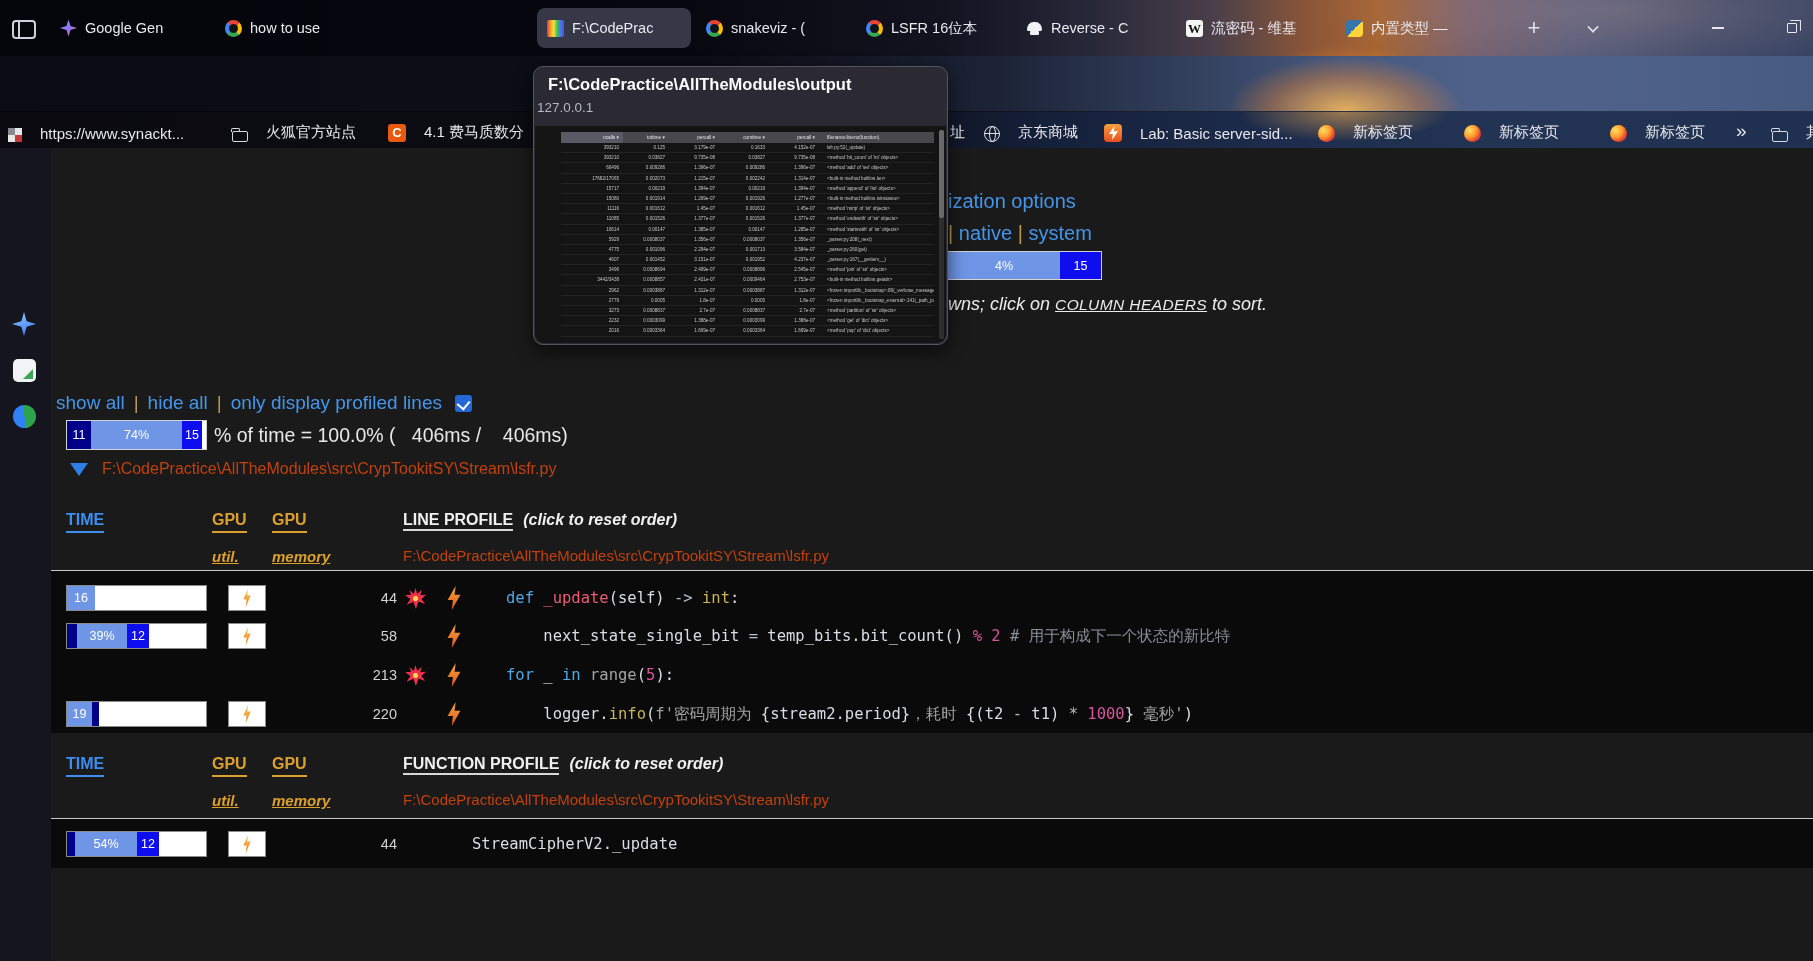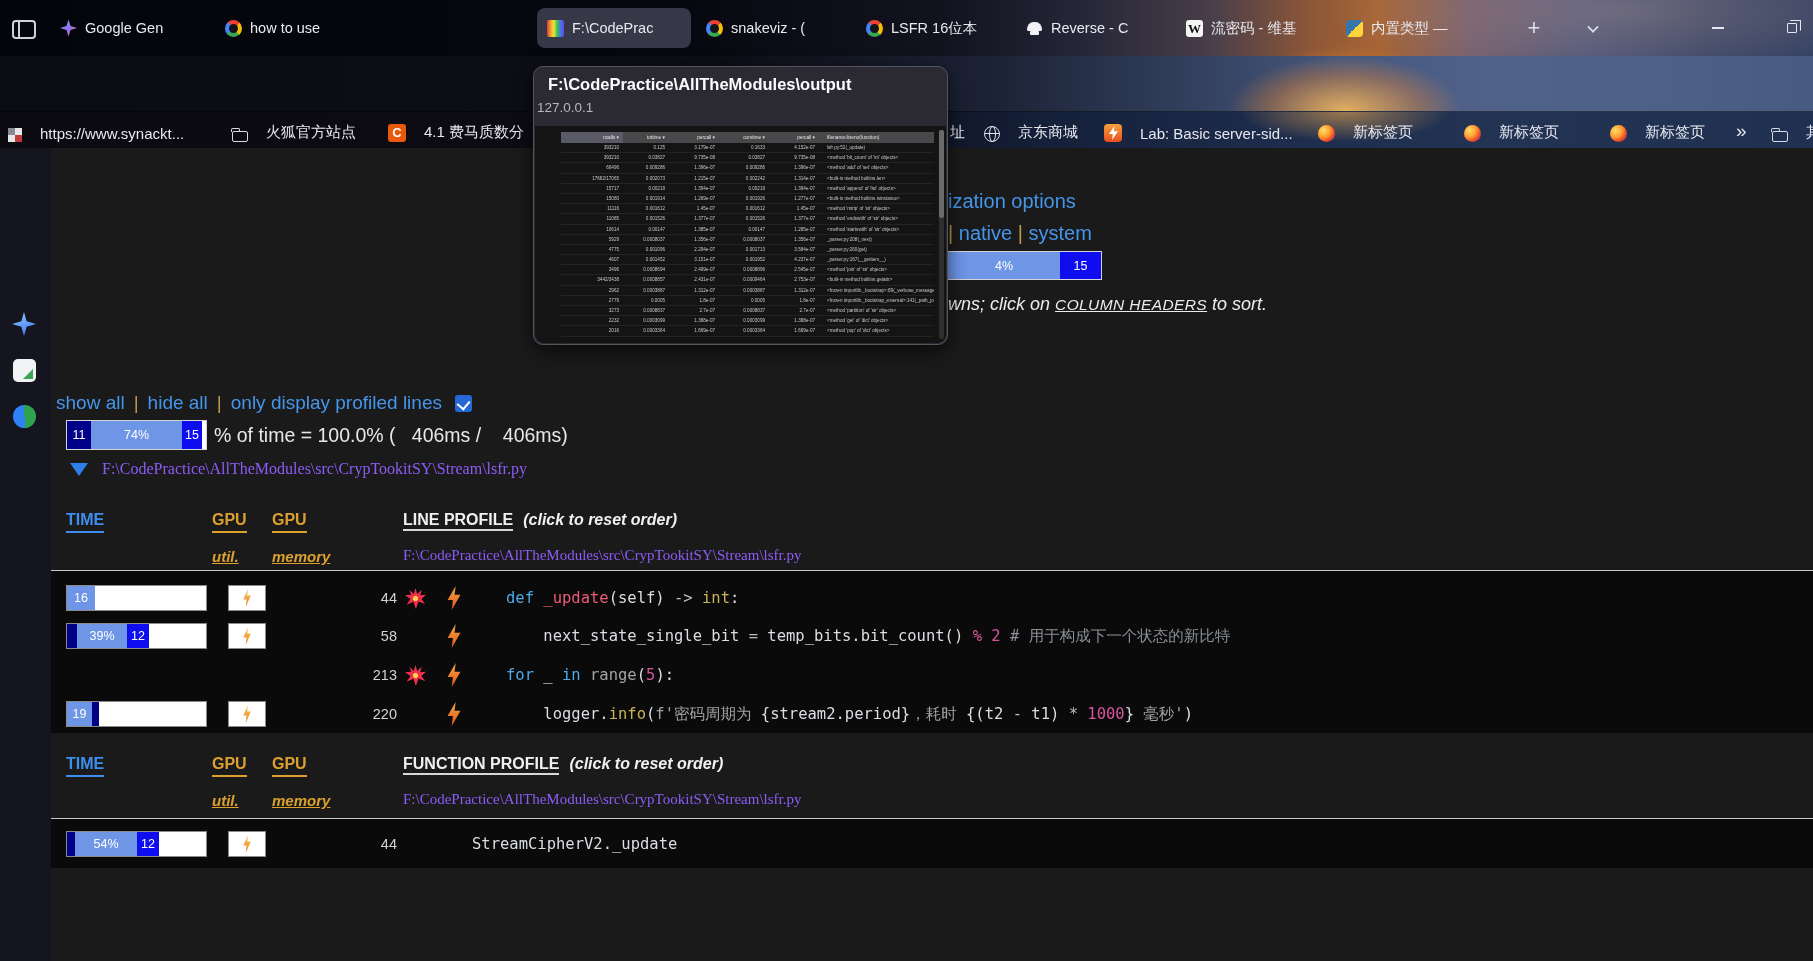--- a/index.html
+++ b/index.html
@@ -116,21 +116,21 @@
   .topbar { position:absolute; left:948px; top:251px; width:154px; height:29px; border-left:none; }
   .sorthint { position:absolute; left:948px; top:294px; font-style:italic; color:#ececec; font-size:18px; }
   .sorthint u { font-size:15.5px; letter-spacing:.4px; }
   .controls { position:absolute; left:56px; top:392px; font-size:19px; display:flex; gap:9px; align-items:center; }
   .checkbox { width:17px; height:17px; background:#2468d8; border-radius:3px; position:relative; margin-left:4px; }
   .checkbox::after { content:""; position:absolute; left:4px; top:3px; width:7px; height:9px; border:solid #fff; border-width:0 2.2px 2.2px 0; transform:rotate(40deg); }
   .sumbar { position:absolute; left:66px; top:420px; width:141px; height:30px; }
   .sumtext { position:absolute; left:214px; top:420px; height:30px; line-height:30px; color:#e8e8e8; font-size:19.5px; white-space:pre; }
   .filerow { position:absolute; left:70px; top:460px; display:flex; align-items:center; gap:14px; }
   .caret { width:0; height:0; border-left:9px solid transparent; border-right:9px solid transparent; border-top:13px solid #2f7fe8; }
-  .pinkpath { color:#8b5cf6; font-family:Liberation Serif, serif; font-size:16px; }
+  .pinkpath { color:#c2410c; font-family:Liberation Sans, sans-serif; font-size:16px; }
   .colhdr { position:absolute; top:511px; font-weight:bold; font-size:16px; padding-bottom:2px; }
   .colhdr2 { top:755px; }
   .h-time { color:#3e8ef0; border-bottom:2px solid #3e8ef0; }
   .h-gpu { color:#dca02e; border-bottom:2px solid #dca02e; }
   .h-lp { color:#f0f0f0; }
   .h-lp .lab { border-bottom:2px solid #d8d8d8; padding-bottom:1px; }
   .h-lp .hint { font-style:italic; font-weight:bold; margin-left:10px; border:none; }
   .subhdr { position:absolute; color:#dca02e; font-style:italic; font-weight:bold; font-size:15px;text-decoration:underline; }
   .subpath { position:absolute; font-size:15px; }
   .ltable { position:absolute; left:51px; top:570px; width:1762px; height:163px; background:#0a0a0a; border-top:1px solid #c8c8c8; }

